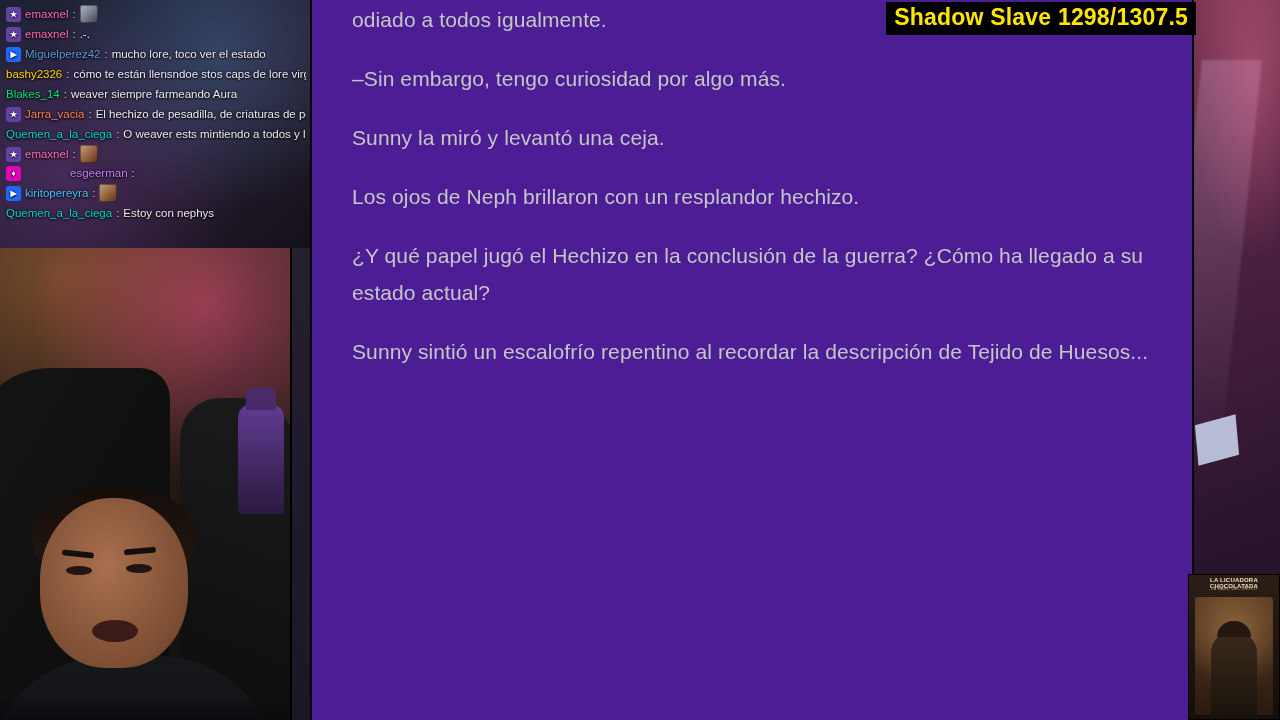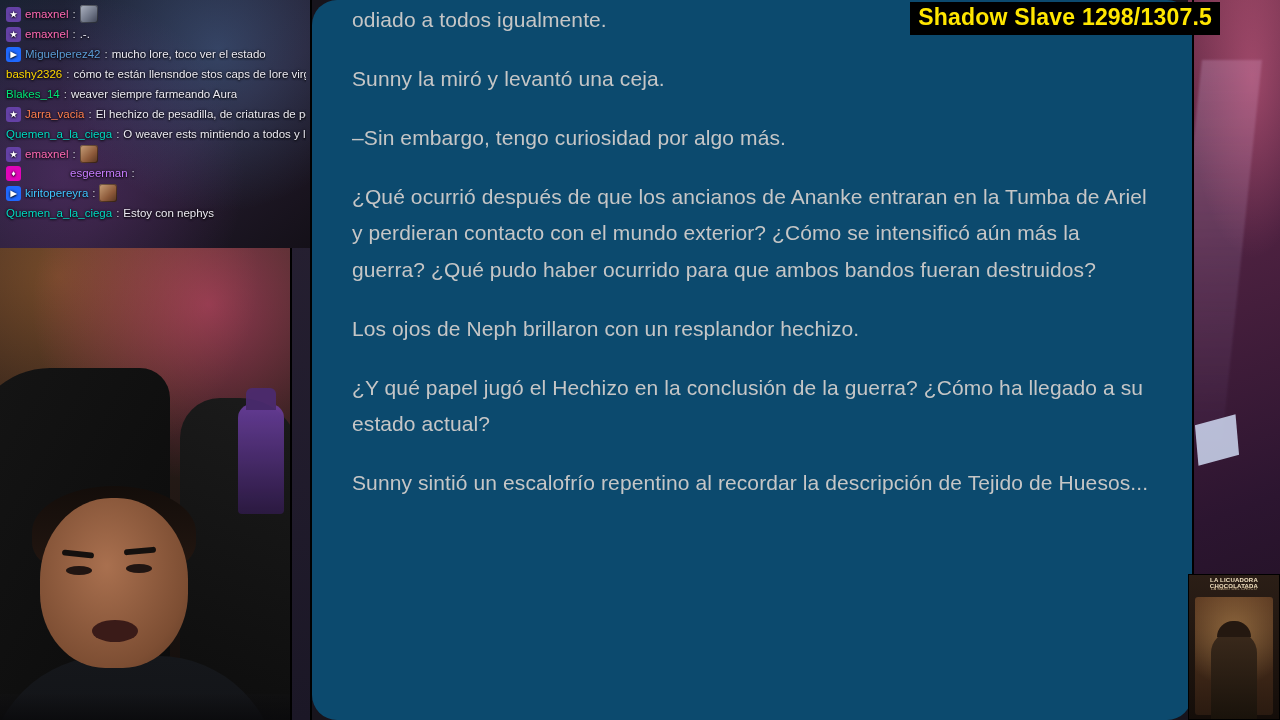--- a/index.html
+++ b/index.html
@@ -212,41 +212,40 @@
     left:0; bottom:0;
     width:100%; height:26px;
     background: linear-gradient(180deg, rgba(20,20,24,.2), rgba(10,10,12,.85));
   }
 
   
   #reader {
     position: absolute;
     left: 312px; top: 0;
     width: 880px; height: 720px;
-    background: #0c4a6e;
+    background: #4c1d95;
     color: #c9c9c9;
     box-sizing: border-box;
     padding: 0 40px 0 40px;
     overflow: hidden;
-    border-radius: 25px;
   }
   #reader-inner { padding-top: 2px; }
   .para {
     font-size: 21px;
     line-height: 1.72;
     margin: 0 0 23px 0;
     color: #c6c6c6;
     letter-spacing: .1px;
   }
   .para.first { margin-top: 0; }
 
   
   #counter {
     position:absolute;
-    right: 60px; top: 2px;
+    right: 84px; top: 2px;
     background: #000;
     color: #ffe600;
     font-size: 23px;
     font-weight: bold;
     padding: 2px 8px 4px 8px;
     letter-spacing: .2px;
     white-space: nowrap;
     z-index: 6;
   }
 
@@ -411,23 +410,22 @@
     <div class="cam-mouth"></div>
 
     <div class="cam-bottombar"></div>
   </div>
 
   <div class="seam-left"></div>
 
   <div id="reader">
     <div id="reader-inner">
         <p class="para first">odiado a todos igualmente.</p>
+        <p class="para">–Sin embargo, tengo curiosidad por algo más.</p>
         <p class="para">Sunny la miró y levantó una ceja.</p>
-        <p class="para">–Sin embargo, tengo curiosidad por algo más.</p>
-        <p class="para">¿Qué ocurrió después de que los ancianos de Ananke entraran en la Tumba de Ariel y perdieran contacto con el mundo exterior? ¿Cómo se intensificó aún más la guerra? ¿Qué pudo haber ocurrido para que ambos bandos fueran destruidos?</p>
         <p class="para">Los ojos de Neph brillaron con un resplandor hechizo.</p>
         <p class="para">¿Y qué papel jugó el Hechizo en la conclusión de la guerra? ¿Cómo ha llegado a su estado actual?</p>
         <p class="para">Sunny sintió un escalofrío repentino al recordar la descripción de Tejido de Huesos...</p>
       </div>
   </div>
 
   <div class="seam-right"></div>
 
   <div id="counter">Shadow Slave 1298/1307.5</div>
 

